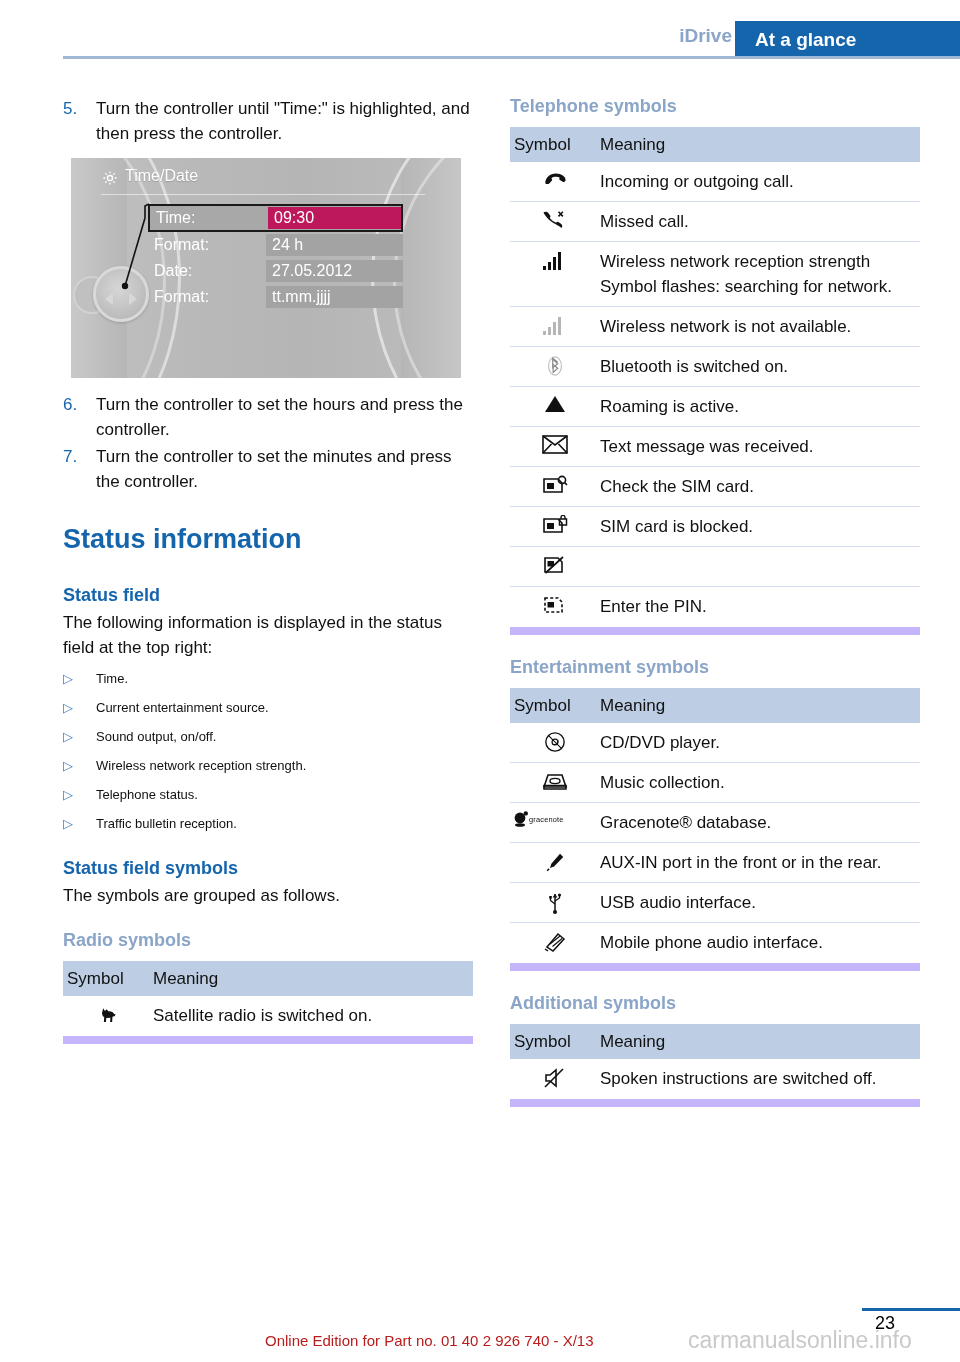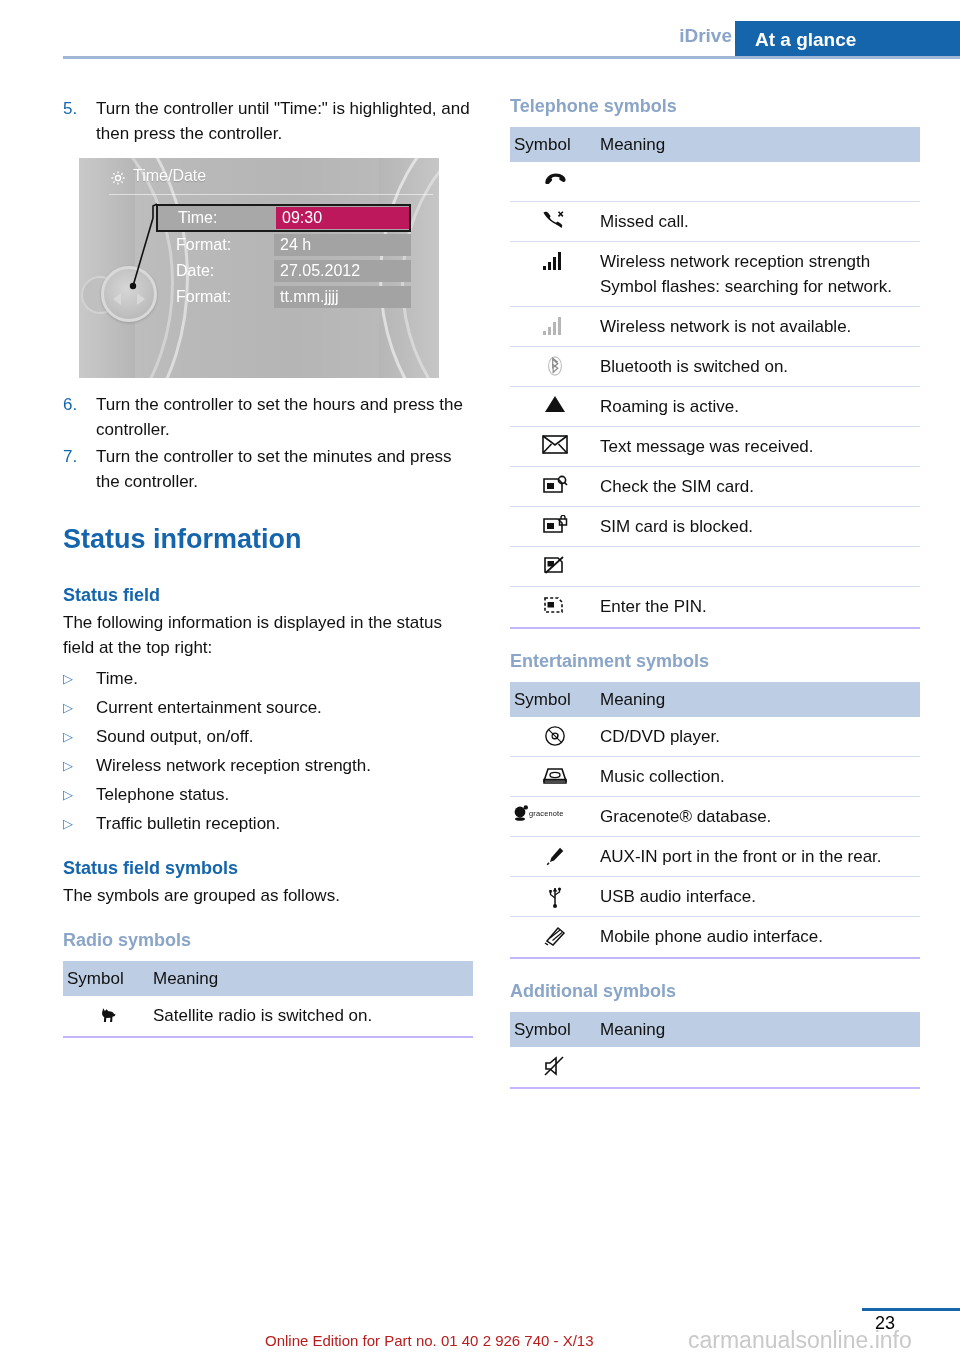--- a/index.html
+++ b/index.html
@@ -67,22 +67,22 @@
   .step-text {
     flex: 1;
     font-size: 17px;
     line-height: 25px;
     color: #111;
   }
 
   
   .idrive {
     position: relative;
-    width: 360px; height: 220px;
-    margin: 12px 0 14px 16px;
+    width: 390px; height: 220px;
+    margin: 12px 0 14px 8px;
     background: linear-gradient(90deg,#c2c2c2 0%,#b9b9b9 30%,#b5b5b5 60%,#bdbdbd 100%);
     overflow: hidden;
   }
   .idrive-arc {
     position: absolute;
     border-radius: 50%;
     border: 3px solid rgba(255,255,255,0.55);
     pointer-events: none;
   }
   .arc-l1 { left: -190px; top: -80px; width: 300px; height: 400px; border-color: rgba(255,255,255,0.5); }
@@ -113,21 +113,21 @@
   .idrive-rows { position: absolute; left: 77px; top: 46px; width: 255px; }
   .idrive-row {
     position: relative;
     height: 26px;
     display: flex;
     align-items: center;
   }
   .idrive-label {
     width: 118px; flex: 0 0 118px;
     color: #ffffff; font-size: 16px;
-    padding-left: 20px;
+    padding-left: 6px;
   }
   .idrive-value {
     flex: 1;
     height: 22px;
     background: #a3a3a3;
     color: #ffffff; font-size: 16px;
     padding-left: 6px;
     display: flex; align-items: center;
   }
   .idrive-row.selected {
@@ -188,27 +188,27 @@
     display: flex;
     margin-bottom: 4px;
   }
   .bullet-mark {
     width: 33px; flex: 0 0 33px;
     color: #3b7bbf;
     font-size: 13px;
     line-height: 25px;
   }
   .bullet-text {
-    flex: 1; font-size: 17px; line-height: 25px;
+    flex: 1; font-size: 13px; line-height: 25px;
   }
 
   
   .sym-table {
     width: 410px;
-    border-bottom: 2px solid #c4b5fd;
+    border-bottom: 8px solid #c4b5fd;
     margin-bottom: 2px;
   }
   .sym-head {
     background: #bdcee4;
     display: flex;
     height: 35px;
     align-items: center;
   }
   .sym-head .c1 { width: 90px; flex: 0 0 90px; padding-left: 4px; font-size: 17px; }
   .sym-head .c2 { flex: 1; font-size: 17px; }
@@ -390,20 +390,21 @@
       <div class="c1">Symbol</div>
       <div class="c2">Meaning</div>
     </div>
 
     <div class="sym-row">
       <div class="c1">
         <svg class="ico" width="26" height="20" viewBox="0 0 32 24">
           <path fill="#111" d="M4 16 C4 9 10 4 17 4 C24 4 29 8 29 12 C29 14 27 15 25.5 14 L22 12 C21 11.3 21 10 22 9.2 C19 7.6 14 7.8 11.5 10 C12.6 10.8 12.8 12.2 12 13 L9.2 16 C8 17.3 5.7 17.5 4 16 Z"></path>
         </svg>
       </div>
+      <div class="c2">Incoming or outgoing call.</div>
     </div>
 
     <div class="sym-row">
       <div class="c1">
         <svg class="ico" width="26" height="22" viewBox="0 0 32 26">
           <path fill="#111" d="M3 4 C5 2 8 2.5 9.5 4.5 L12 8 C12.7 9 12.4 10.3 11.4 11 C13 14 17 16.5 20 17.5 C20.6 16.4 22 16 23 16.7 L26.5 19 C28.5 20.4 28.8 23 27 24.5 C25 22 18 19 13 15.5 C8.5 12.3 5 8 3 4 Z" transform="translate(-1,-1) scale(0.92)"></path>
           <path fill="#111" d="M21 1 L23 3.2 L25 1 L26.4 2.3 L24.3 4.5 L26.4 6.6 L25 8 L23 5.8 L21 8 L19.6 6.6 L21.7 4.5 L19.6 2.3 Z"></path>
         </svg>
       </div>
       <div class="c2">Missed call.</div>
@@ -595,20 +596,21 @@
       <div class="c1">Symbol</div>
       <div class="c2">Meaning</div>
     </div>
     <div class="sym-row">
       <div class="c1">
         <svg class="ico" width="24" height="22" viewBox="0 0 24 22">
           <path d="M3 8 H7 L13 3 V19 L7 14 H3 Z" fill="none" stroke="#111" stroke-width="1.6"></path>
           <path d="M2 20 L20 2" stroke="#111" stroke-width="1.6"></path>
         </svg>
       </div>
+      <div class="c2">Spoken instructions are switched off.</div>
     </div>
   </div>
 </div>
 
 <div class="footer-rule"></div>
 <div class="page-num">23</div>
 <div class="edition">Online Edition for Part no. 01 40 2 926 740 - X/13</div>
 <div class="watermark">carmanualsonline.info</div>
 
 </body></html>

